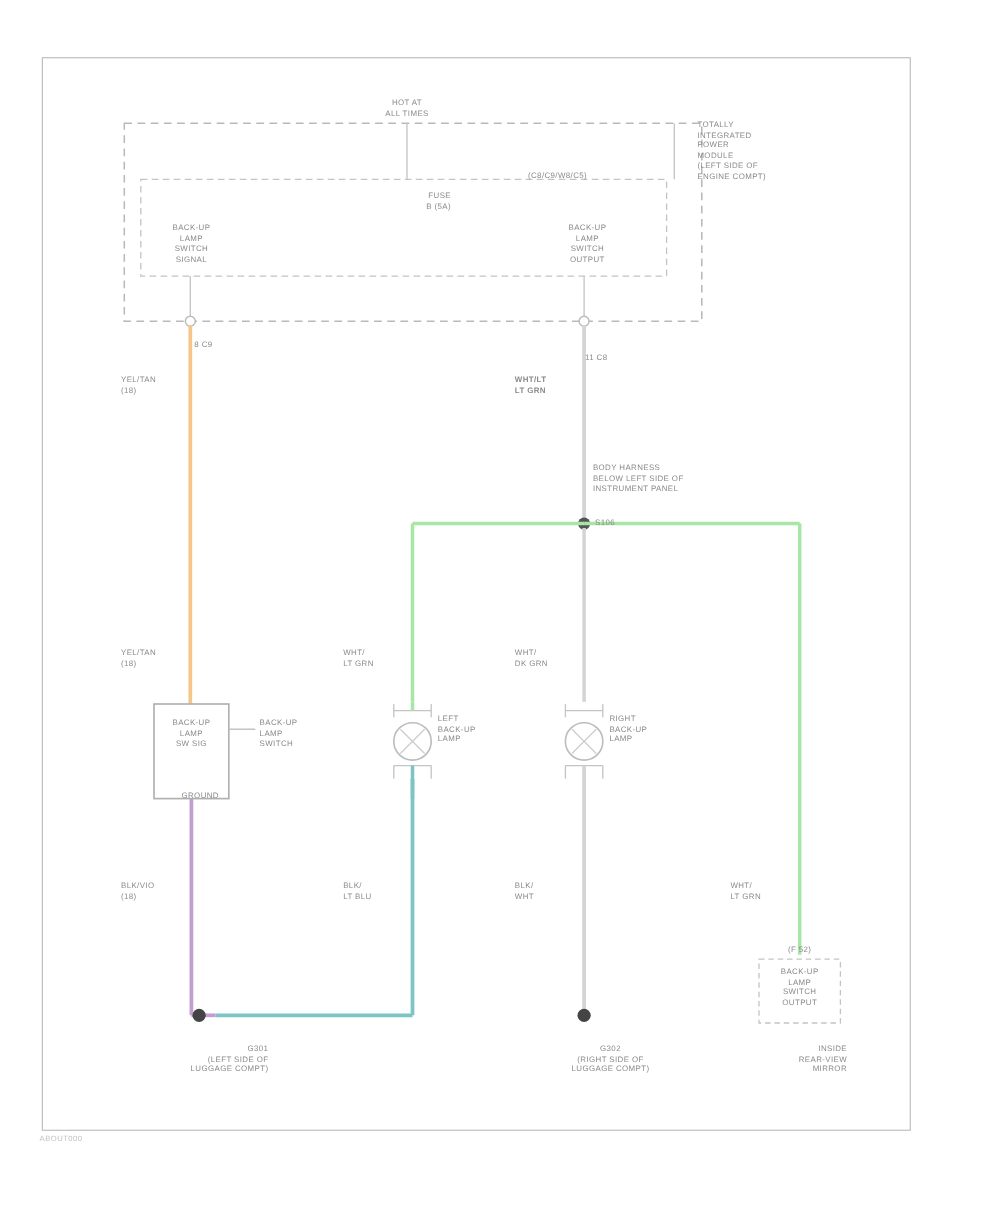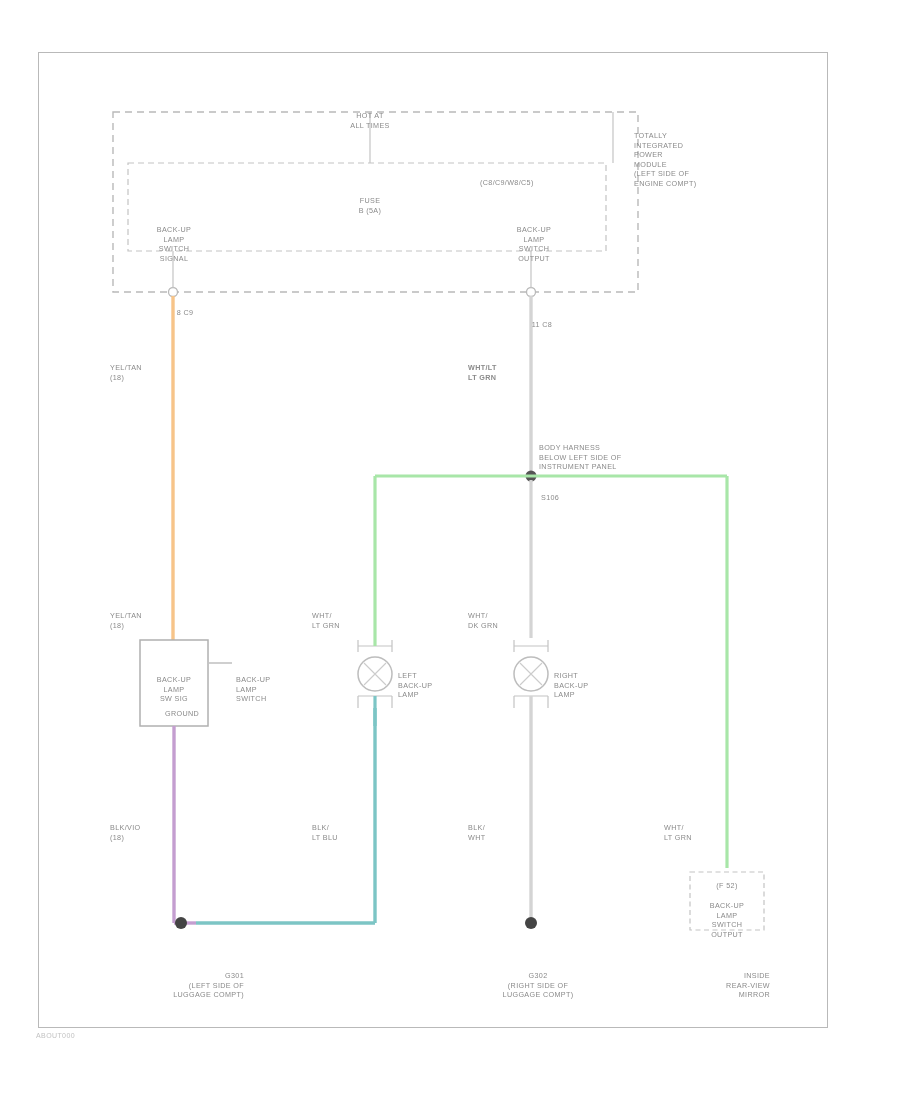--- a/index.html
+++ b/index.html
@@ -23,21 +23,20 @@
   }
   .lbl {
     position: absolute;
     font-size: 7.2px;
     line-height: 9.6px;
     letter-spacing: 0.35px;
     color: #8a8a8a;
     text-align: center;
     white-space: pre-line;
     user-select: none;
-    margin-top: 23px;
   }
   .lbl.left { text-align: left; }
   .lbl.right { text-align: left; }
   .pinlbl {
     position: absolute;
     font-size: 7.2px;
     line-height: 9.6px;
     letter-spacing: 0.35px;
     color: #8a8a8a;
     white-space: pre-line;
@@ -157,21 +156,21 @@
 <div class="lbl" style="left:305px; top:88px; width:130px;">HOT AT
 ALL TIMES</div>
 
 <div class="lbl left" style="left:634px; top:108px; width:110px;">TOTALLY
 INTEGRATED
 POWER
 MODULE
 (LEFT SIDE OF
 ENGINE COMPT)</div>
 
-<div class="lbl" style="left:330px; top:173px; width:80px;">FUSE
+<div class="lbl" style="left:330px; top:173px; width:80px;text-align:right;">FUSE
 B (5A)</div>
 
 <div class="lbl right" style="left:480px; top:155px; width:125px;">(C8/C9/W8/C5)</div>
 
 <div class="lbl" style="left:128px; top:202px; width:92px;">BACK-UP
 LAMP
 SWITCH
 SIGNAL</div>
 
 <div class="lbl" style="left:488px; top:202px; width:92px;">BACK-UP
@@ -200,40 +199,40 @@
 DK GRN</div>
 <div class="lbl right" style="left:664px; top:800px; width:56px;">WHT/
 LT GRN</div>
 
 <div class="lbl" style="left:142px; top:652px; width:64px;">BACK-UP
 LAMP
 SW SIG</div>
 <div class="lbl left" style="left:236px; top:652px; width:70px;">BACK-UP
 LAMP
 SWITCH</div>
-<div class="lbl" style="left:142px; top:686px; width:80px;">GROUND</div>
+<div class="lbl" style="left:142px; top:718px; width:80px;">GROUND</div>
 
 <div class="lbl left" style="left:398px; top:648px; width:70px;">LEFT
 BACK-UP
 LAMP</div>
 <div class="lbl left" style="left:554px; top:648px; width:70px;">RIGHT
 BACK-UP
 LAMP</div>
 
 <div class="lbl right" style="left:110px; top:800px; width:56px;">BLK/VIO
 (18)</div>
 <div class="lbl right" style="left:312px; top:800px; width:56px;">BLK/
 LT BLU</div>
 <div class="lbl right" style="left:468px; top:800px; width:56px;">BLK/
 WHT</div>
 
 <div class="lbl" style="left:118px; top:948px; width:126px;text-align:right;">G301
 (LEFT SIDE OF
 LUGGAGE COMPT)</div>
-<div class="lbl" style="left:475px; top:948px; width:126px;">G302
+<div class="lbl" style="left:492px; top:948px; width:126px;">G302
 (RIGHT SIDE OF
 LUGGAGE COMPT)</div>
 
 <div class="lbl" style="left:697px; top:858px; width:60px;">(F 52)</div>
 <div class="lbl" style="left:694px; top:878px; width:66px;">BACK-UP
 LAMP
 SWITCH
 OUTPUT</div>
 <div class="lbl" style="left:684px; top:948px; width:86px;text-align:right;">INSIDE
 REAR-VIEW

